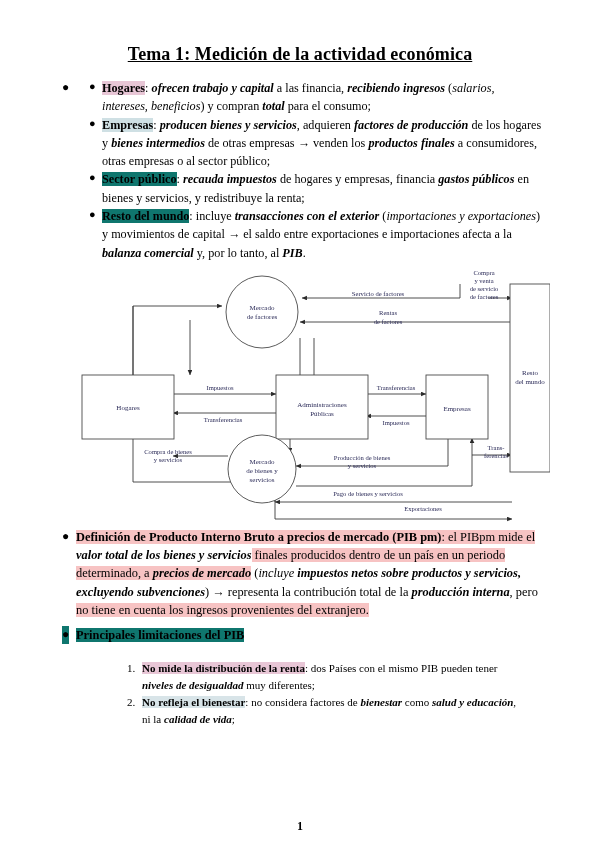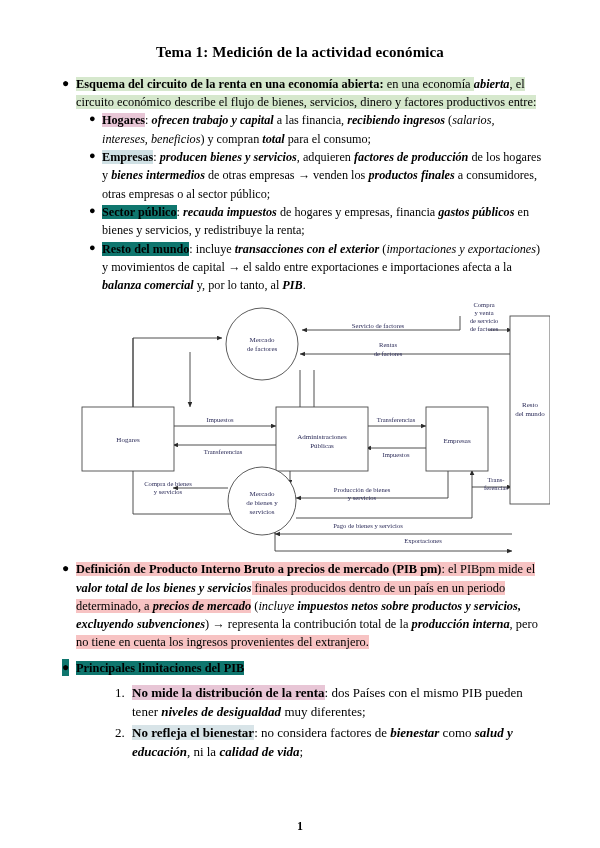--- a/index.html
+++ b/index.html
@@ -18,21 +18,22 @@
   .page {
     width: 600px;
     height: 848px;
     position: relative;
     box-sizing: border-box;
     padding: 44px 58px 0 58px;
   }
   .doc-title {
     text-align: center;
     font-weight: bold;
-    font-size: 15px;
+    font-size: 18px;
+    text-decoration: underline;
     letter-spacing: .1px;
     margin: 0 0 14px 0;
   }
   
   ul.lvl1 {
     margin: 0;
     padding: 0 0 0 18px;
     list-style: none;
   }
   ul.lvl1 > li {
@@ -60,23 +61,23 @@
     line-height: 1.5;
     margin-bottom: 0px;
   }
   ul.lvl2 > li > .bullet {
     position: absolute;
     left: -13px;
     top: -1px;
     font-size: 11px;
   }
   ol.num {
-    margin: 6px;
+    margin: 16px;
     padding: 0 0 0 46px;
-    font-size: 13px;
+    font-size: 11px;
     line-height: 1.5;
   }
   ol.num > li {
     margin-bottom: 1px;
     padding-left: 4px;
   }
   b, strong { font-weight: bold; }
   i, em { font-style: italic; }
   .bi { font-weight: bold; font-style: italic; }
   
@@ -110,21 +111,20 @@
 <body>
 
 <div class="page">
 
   <div class="doc-title">Tema 1: Medición de la actividad económica</div>
 
   <ul class="lvl1">
 
     <li>
       <span class="bullet">●</span>
-      <span><b class="hl-green">Esquema del circuito de la renta en una economía abierta:</b><span class="hl-green"> en una economía </span><span class="bi">abierta</span><span class="hl-green">, el circuito económico describe el flujo de bienes, servicios, dinero y factores productivos entre:</span></span>
 
       <ul class="lvl2">
 
         <li>
           <span class="bullet">●</span>
           <b class="hl-pink">Hogares</b><span>: </span><span class="bi">ofrecen trabajo y capital</span><span> a las financia, </span><span class="bi">recibiendo ingresos</span><span> (</span><i>salarios, intereses, beneficios</i><span>) y compran </span><span class="bi">total</span><span> para el consumo;</span>
         </li>
 
         <li>
           <span class="bullet">●</span>

